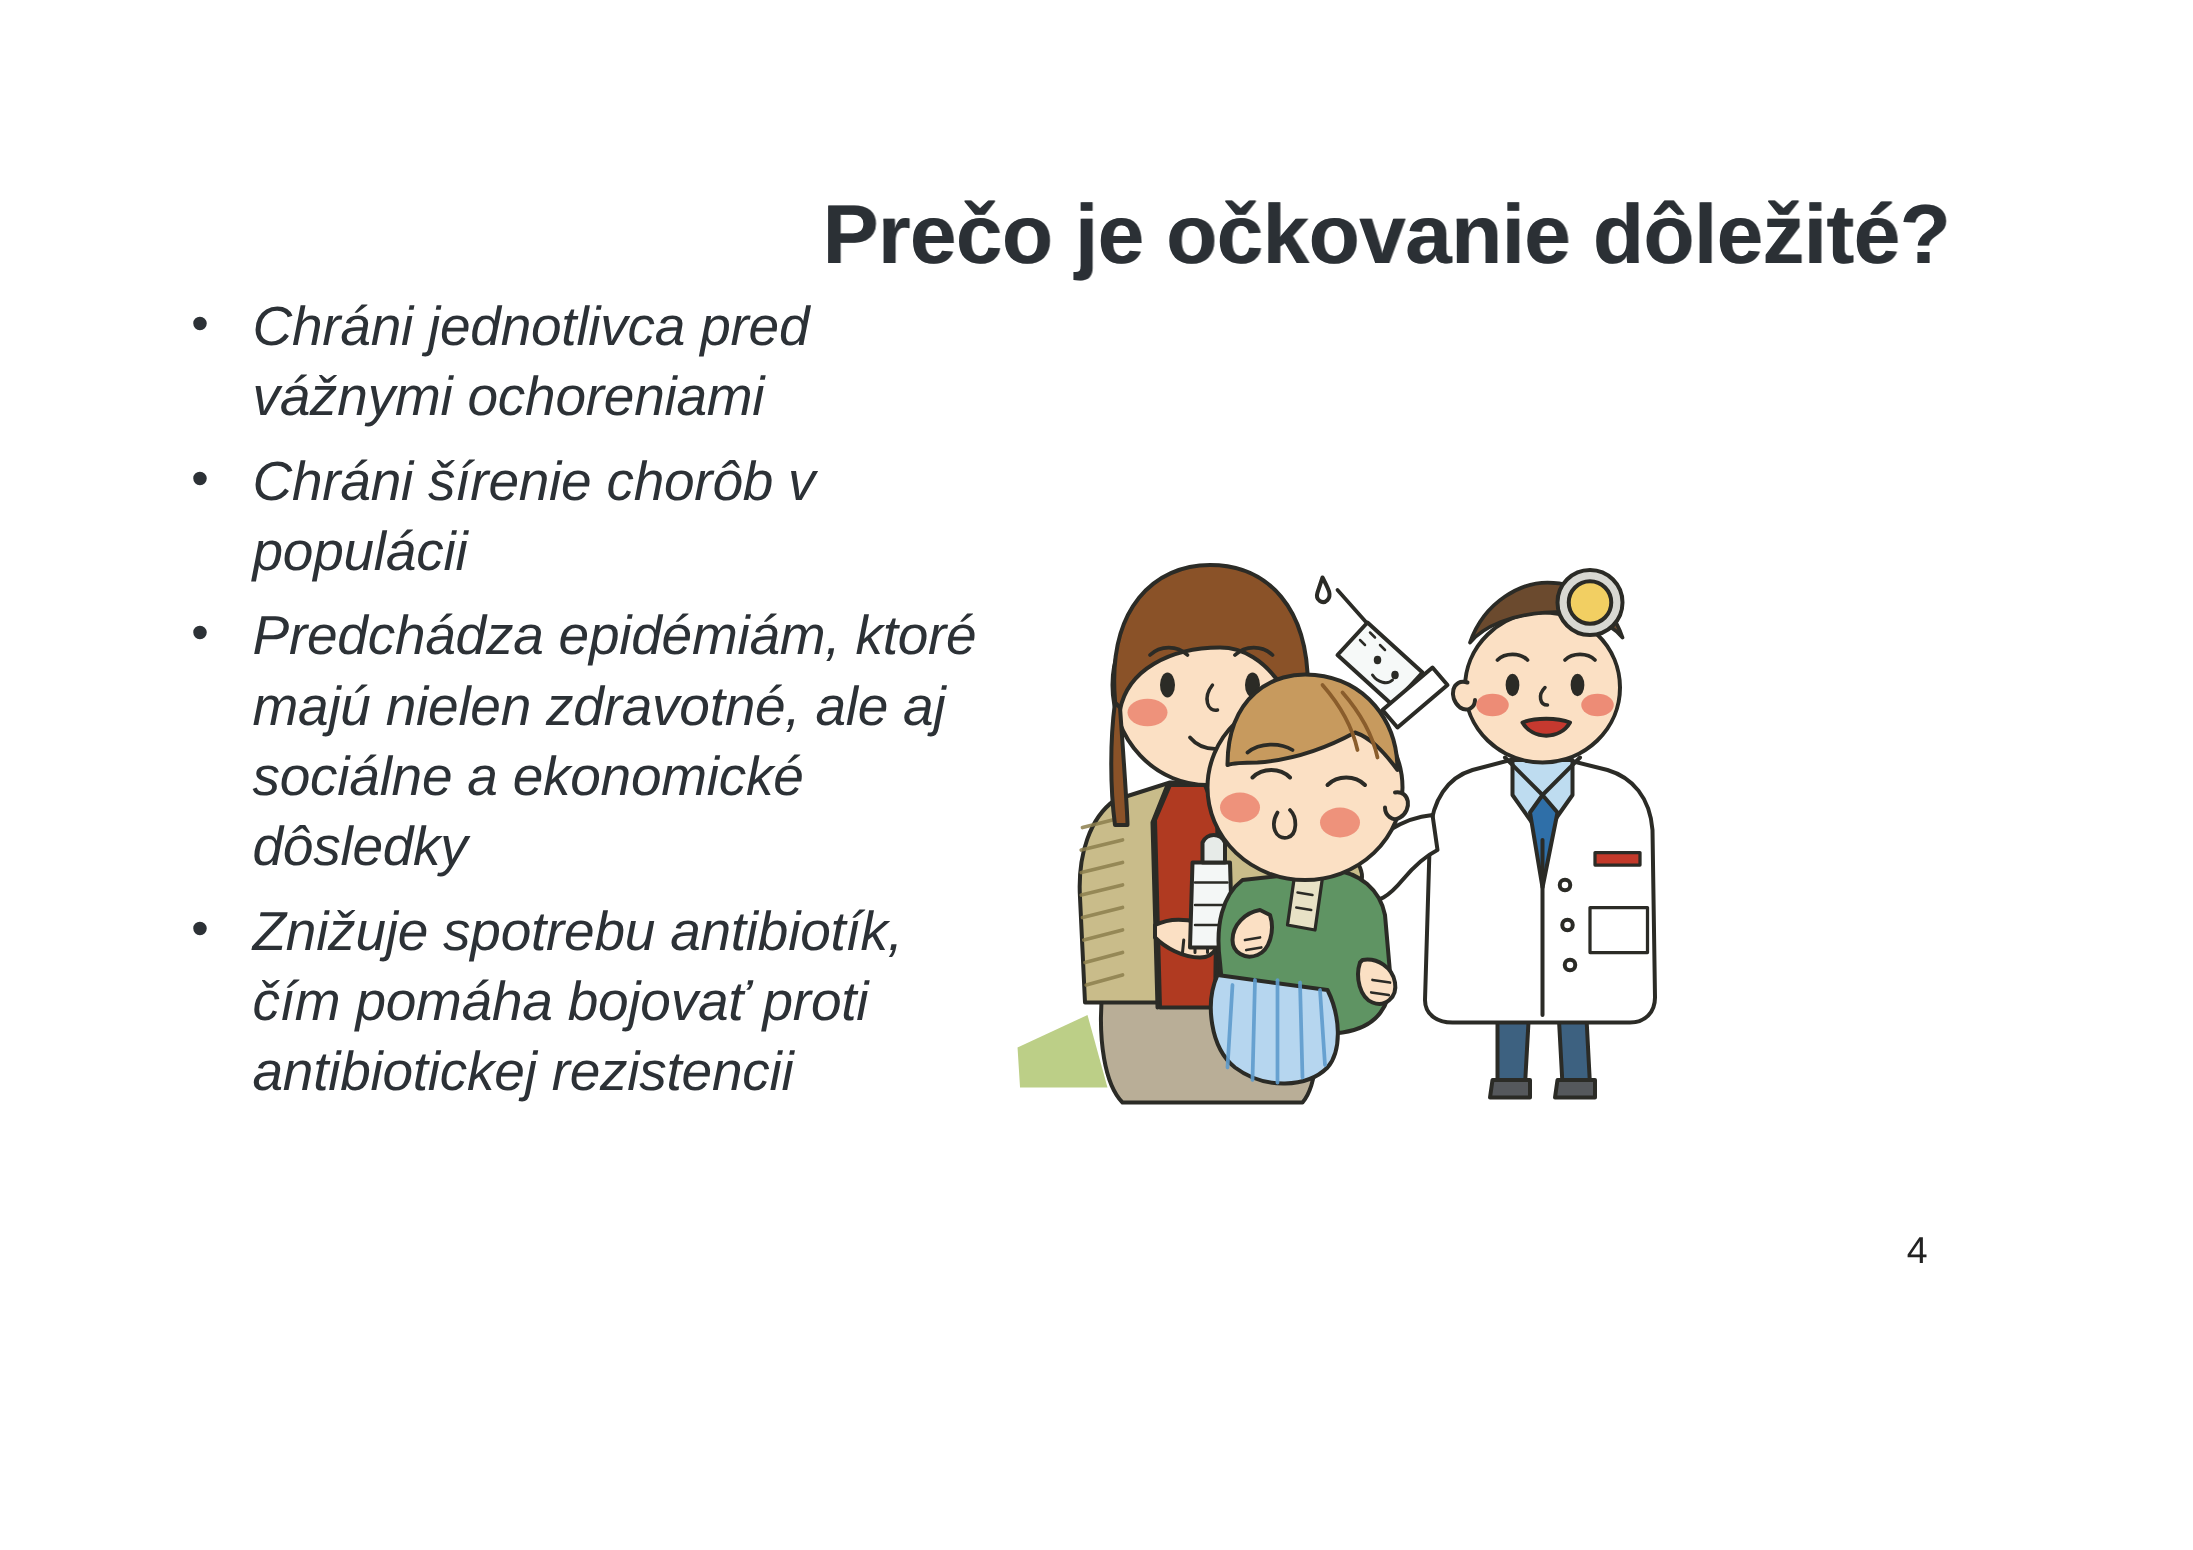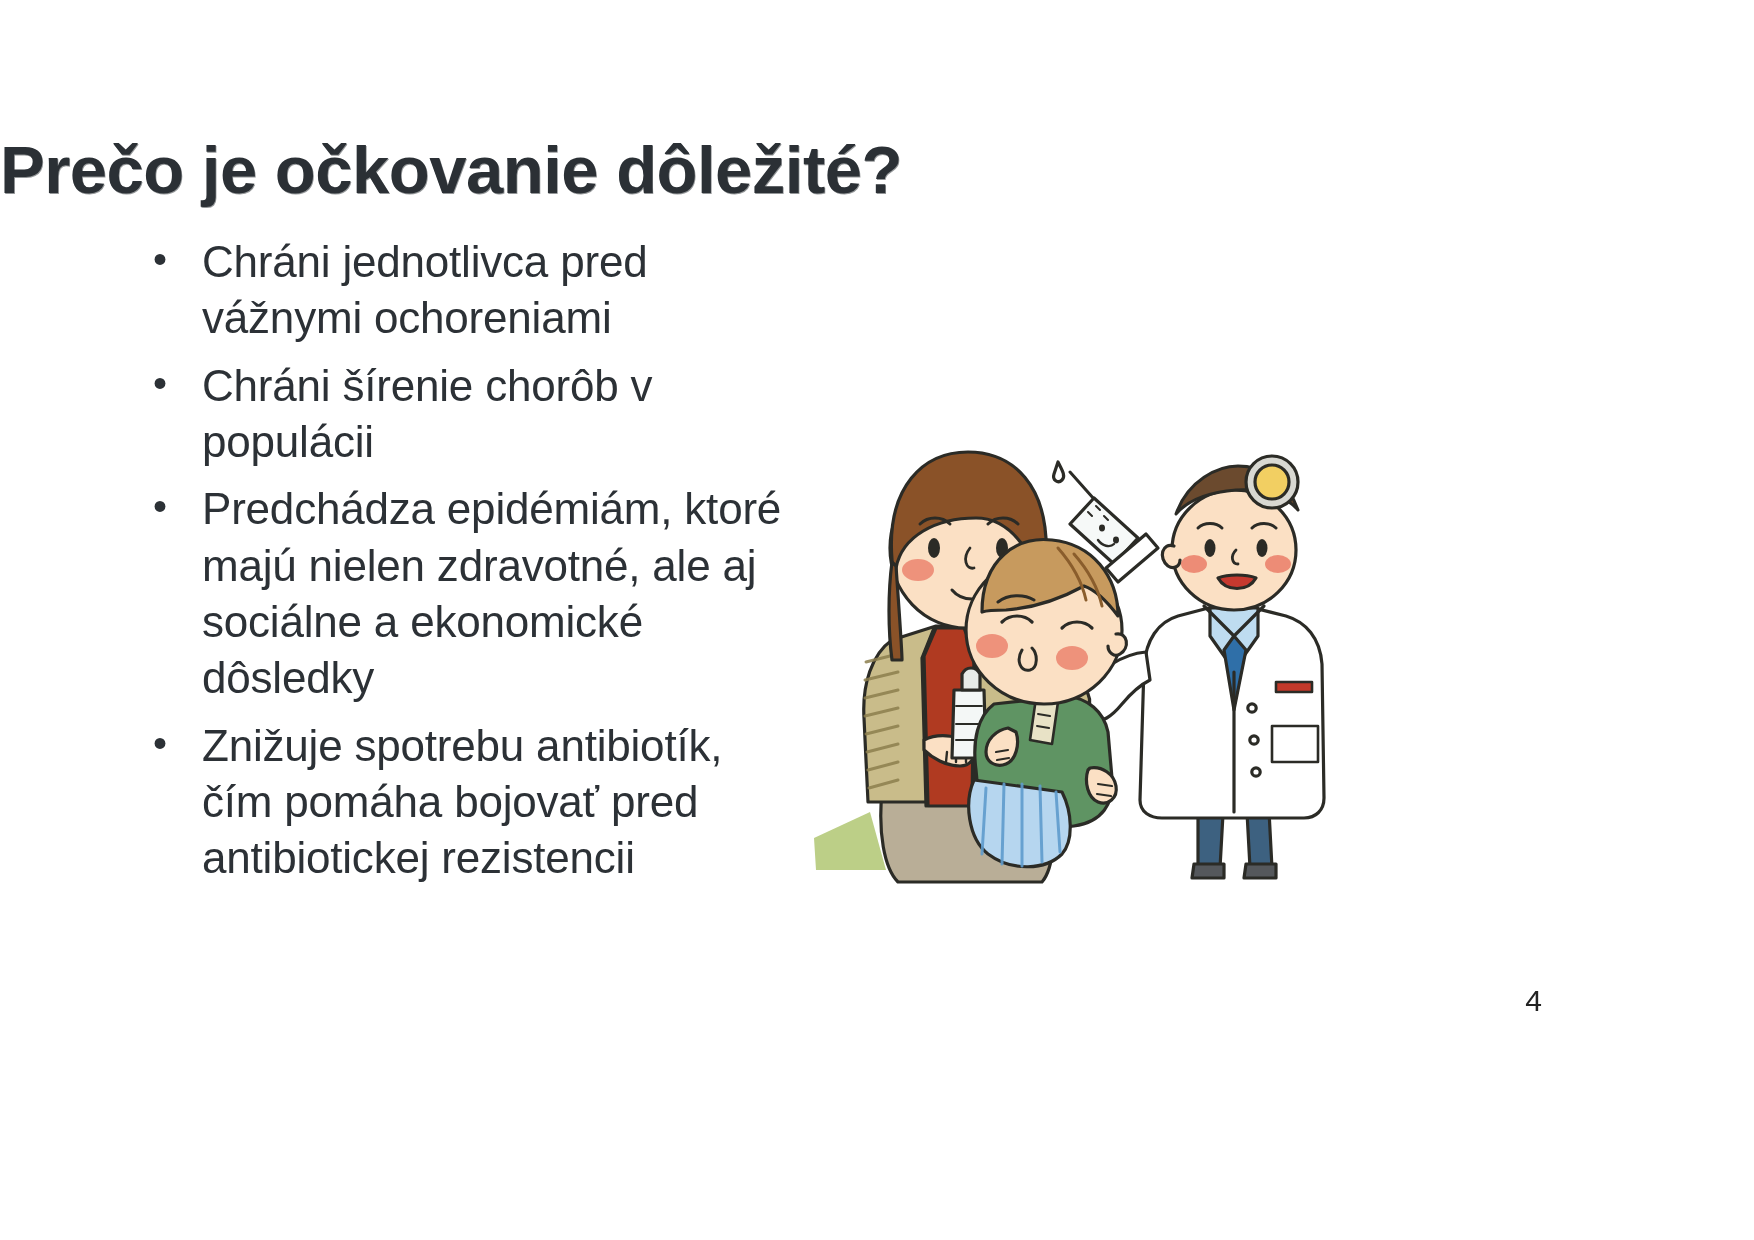--- a/index.html
+++ b/index.html
@@ -16,23 +16,23 @@
     width: 1754px;
     height: 1240px;
     background: #ffffff;
     overflow: hidden;
   }
 
   
   #slide-title {
     position: absolute;
     left: 0;
-    top: 86px;
+    top: 104px;
     width: 1560px;
-    text-align: left;
+    text-align: right;
     font-size: 67px;
     font-weight: bold;
     color: #2b3035;
     letter-spacing: -0.5px;
     white-space: nowrap;
     text-shadow: 0.7px 0.7px 0 rgba(60,65,70,0.55);
   }
 
   
   #bullet-list {
@@ -58,20 +58,21 @@
     left: 12px;
     top: 0;
     width: 20px;
     font-size: 40px;
     line-height: 1.28;
     color: #2c3136;
     text-align: center;
   }
   .bullet-text {
     display: block;
+    font-style: italic;
   }
 
   
   #page-number {
     position: absolute;
     right: 212px;
     bottom: 222px;
     font-size: 30px;
     color: #222;
     font-family: "Liberation Sans", sans-serif;
@@ -106,21 +107,21 @@
     <li class="bullet-item">
       <span class="bullet-marker">•</span>
       <span class="bullet-text">Chráni šírenie chorôb v populácii</span>
     </li>
     <li class="bullet-item">
       <span class="bullet-marker">•</span>
       <span class="bullet-text">Predchádza epidémiám, ktoré majú nielen zdravotné, ale aj sociálne a ekonomické dôsledky</span>
     </li>
     <li class="bullet-item">
       <span class="bullet-marker">•</span>
-      <span class="bullet-text">Znižuje spotrebu antibiotík, čím pomáha bojovať pred antibiotickej rezistencii</span>
+      <span class="bullet-text">Znižuje spotrebu antibiotík, čím pomáha bojovať proti antibiotickej rezistencii</span>
     </li>
   </ul>
 
   <div id="illustration">
     <svg viewBox="0 0 570 450" xmlns="http://www.w3.org/2000/svg" aria-hidden="true">
       <g stroke="#2b2b26" stroke-width="3.2" stroke-linejoin="round" stroke-linecap="round" fill="none">
 
         <path d="M8 398 L64 372 L80 430 L10 430 Z" fill="#bccf87" stroke="none"></path>
 
         <path d="M392 352 L392 428 L414 428 L418 356 Z" fill="#3d6180"></path>

